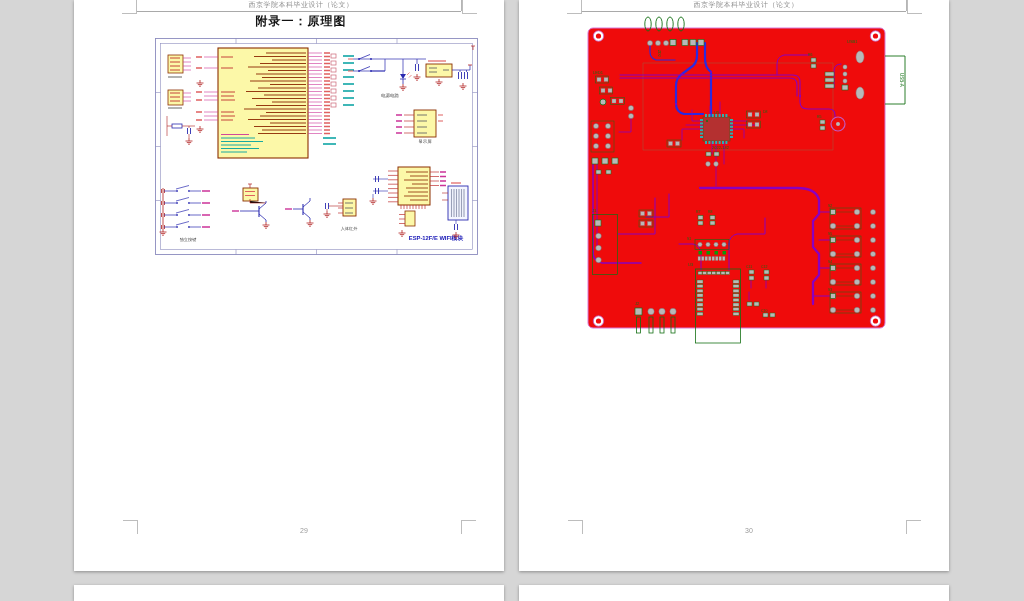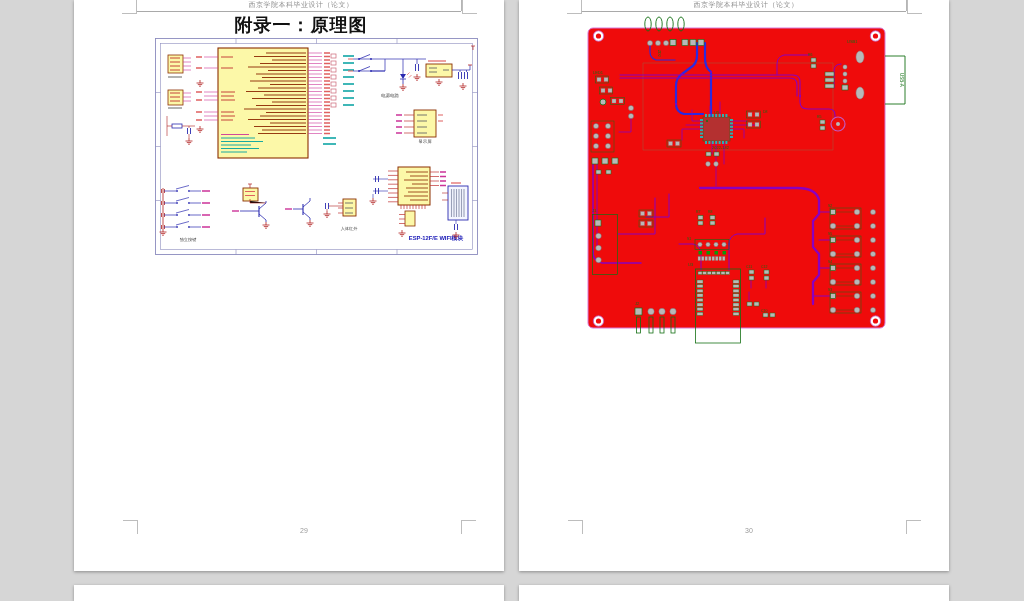--- a/index.html
+++ b/index.html
@@ -12,21 +12,21 @@
             font-size:7px;color:#8f8f8f;line-height:10px;letter-spacing:.5px;white-space:nowrap;}
   .hdr-rule{position:absolute;top:11px;left:62px;width:325px;height:1px;background:#a9a9a9;}
   .vtick{position:absolute;top:0;width:1px;height:11px;background:#b5b5b5;}
   .vtick.l{left:62px}.vtick.r{left:387px}
   .mark{position:absolute;width:14px;height:13px;}
   .mark.tl{left:48px;top:0;border-bottom:1px solid #bdbdbd;border-right:1px solid #bdbdbd;}
   .mark.tr{left:388px;top:0;border-bottom:1px solid #bdbdbd;border-left:1px solid #bdbdbd;}
   .mark.bl{left:49px;top:520px;border-top:1px solid #bdbdbd;border-right:1px solid #bdbdbd;}
   .mark.br{left:387px;top:520px;border-top:1px solid #bdbdbd;border-left:1px solid #bdbdbd;}
   .doc-title{position:absolute;top:13px;left:0;right:0;text-align:center;transform:translateX(12px);
-             font-size:18px;font-weight:bold;color:#111;letter-spacing:1px;}
+             font-size:12px;font-weight:bold;color:#111;letter-spacing:1px;}
   .pgnum{position:absolute;top:527px;left:0;right:0;text-align:center;transform:translateX(15px);
          font-size:7px;color:#9a9a9a;}
   .fig{position:absolute;}
   svg text{font-family:"Liberation Sans","DejaVu Sans",sans-serif;}
 </style>
 </head>
 <body>
 
 <div class="stage">
 

